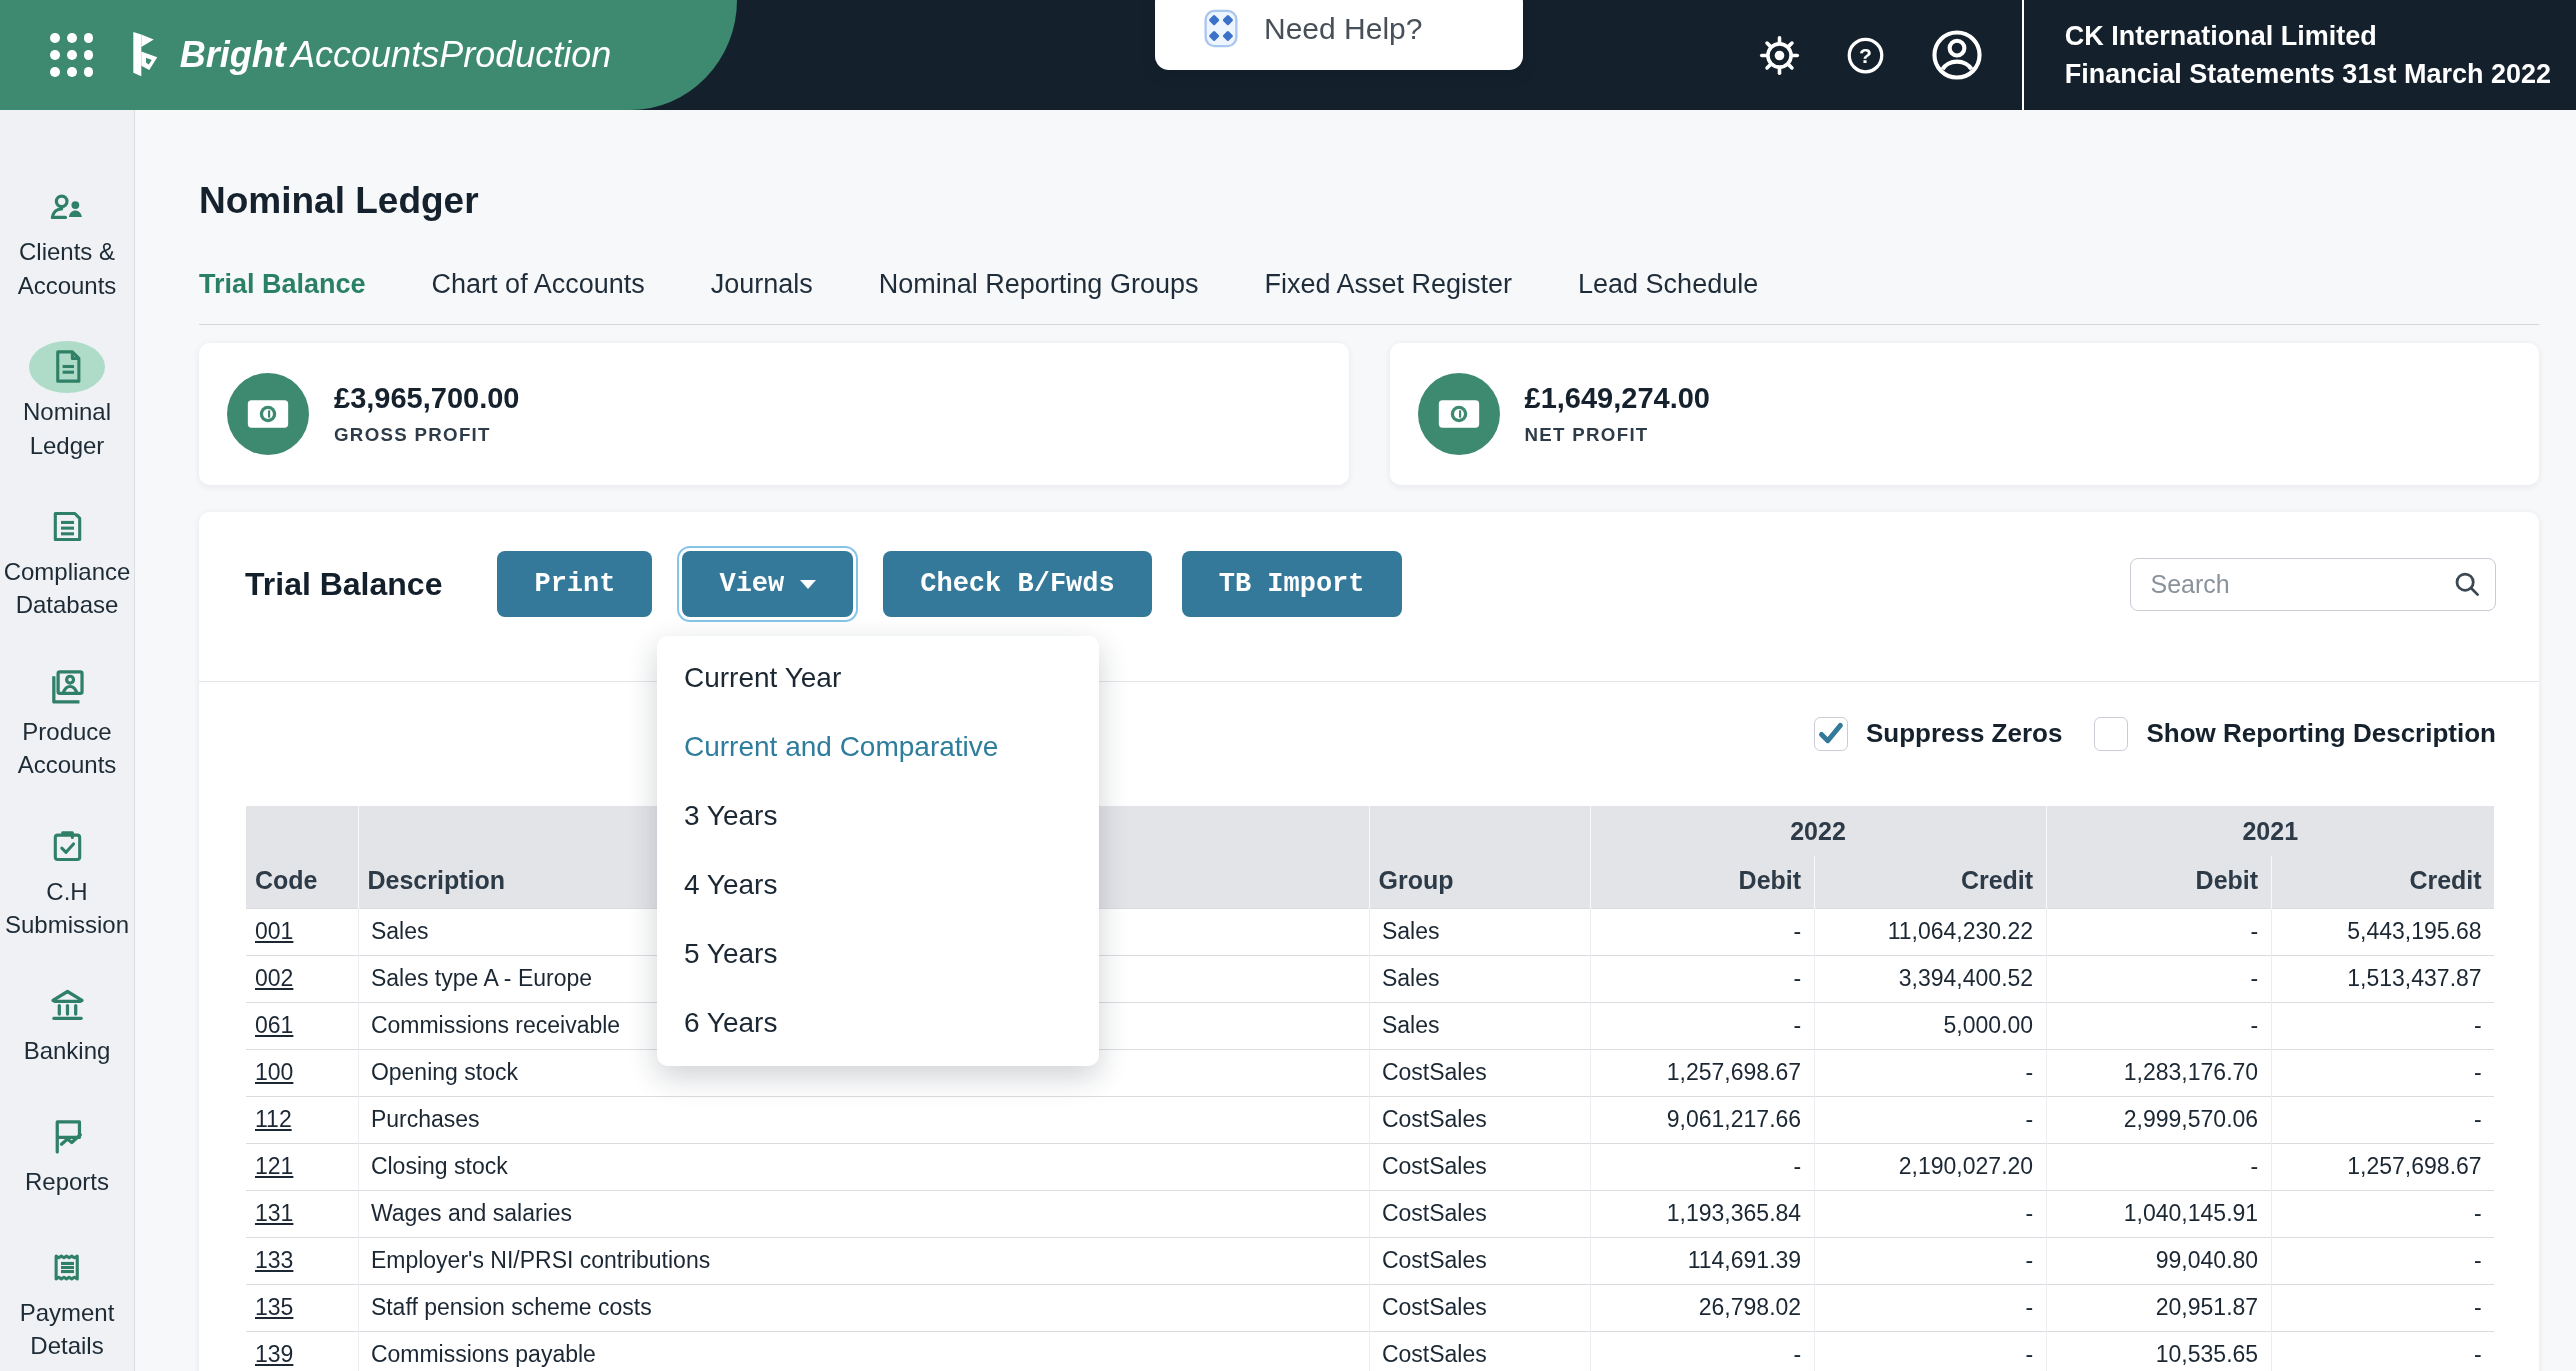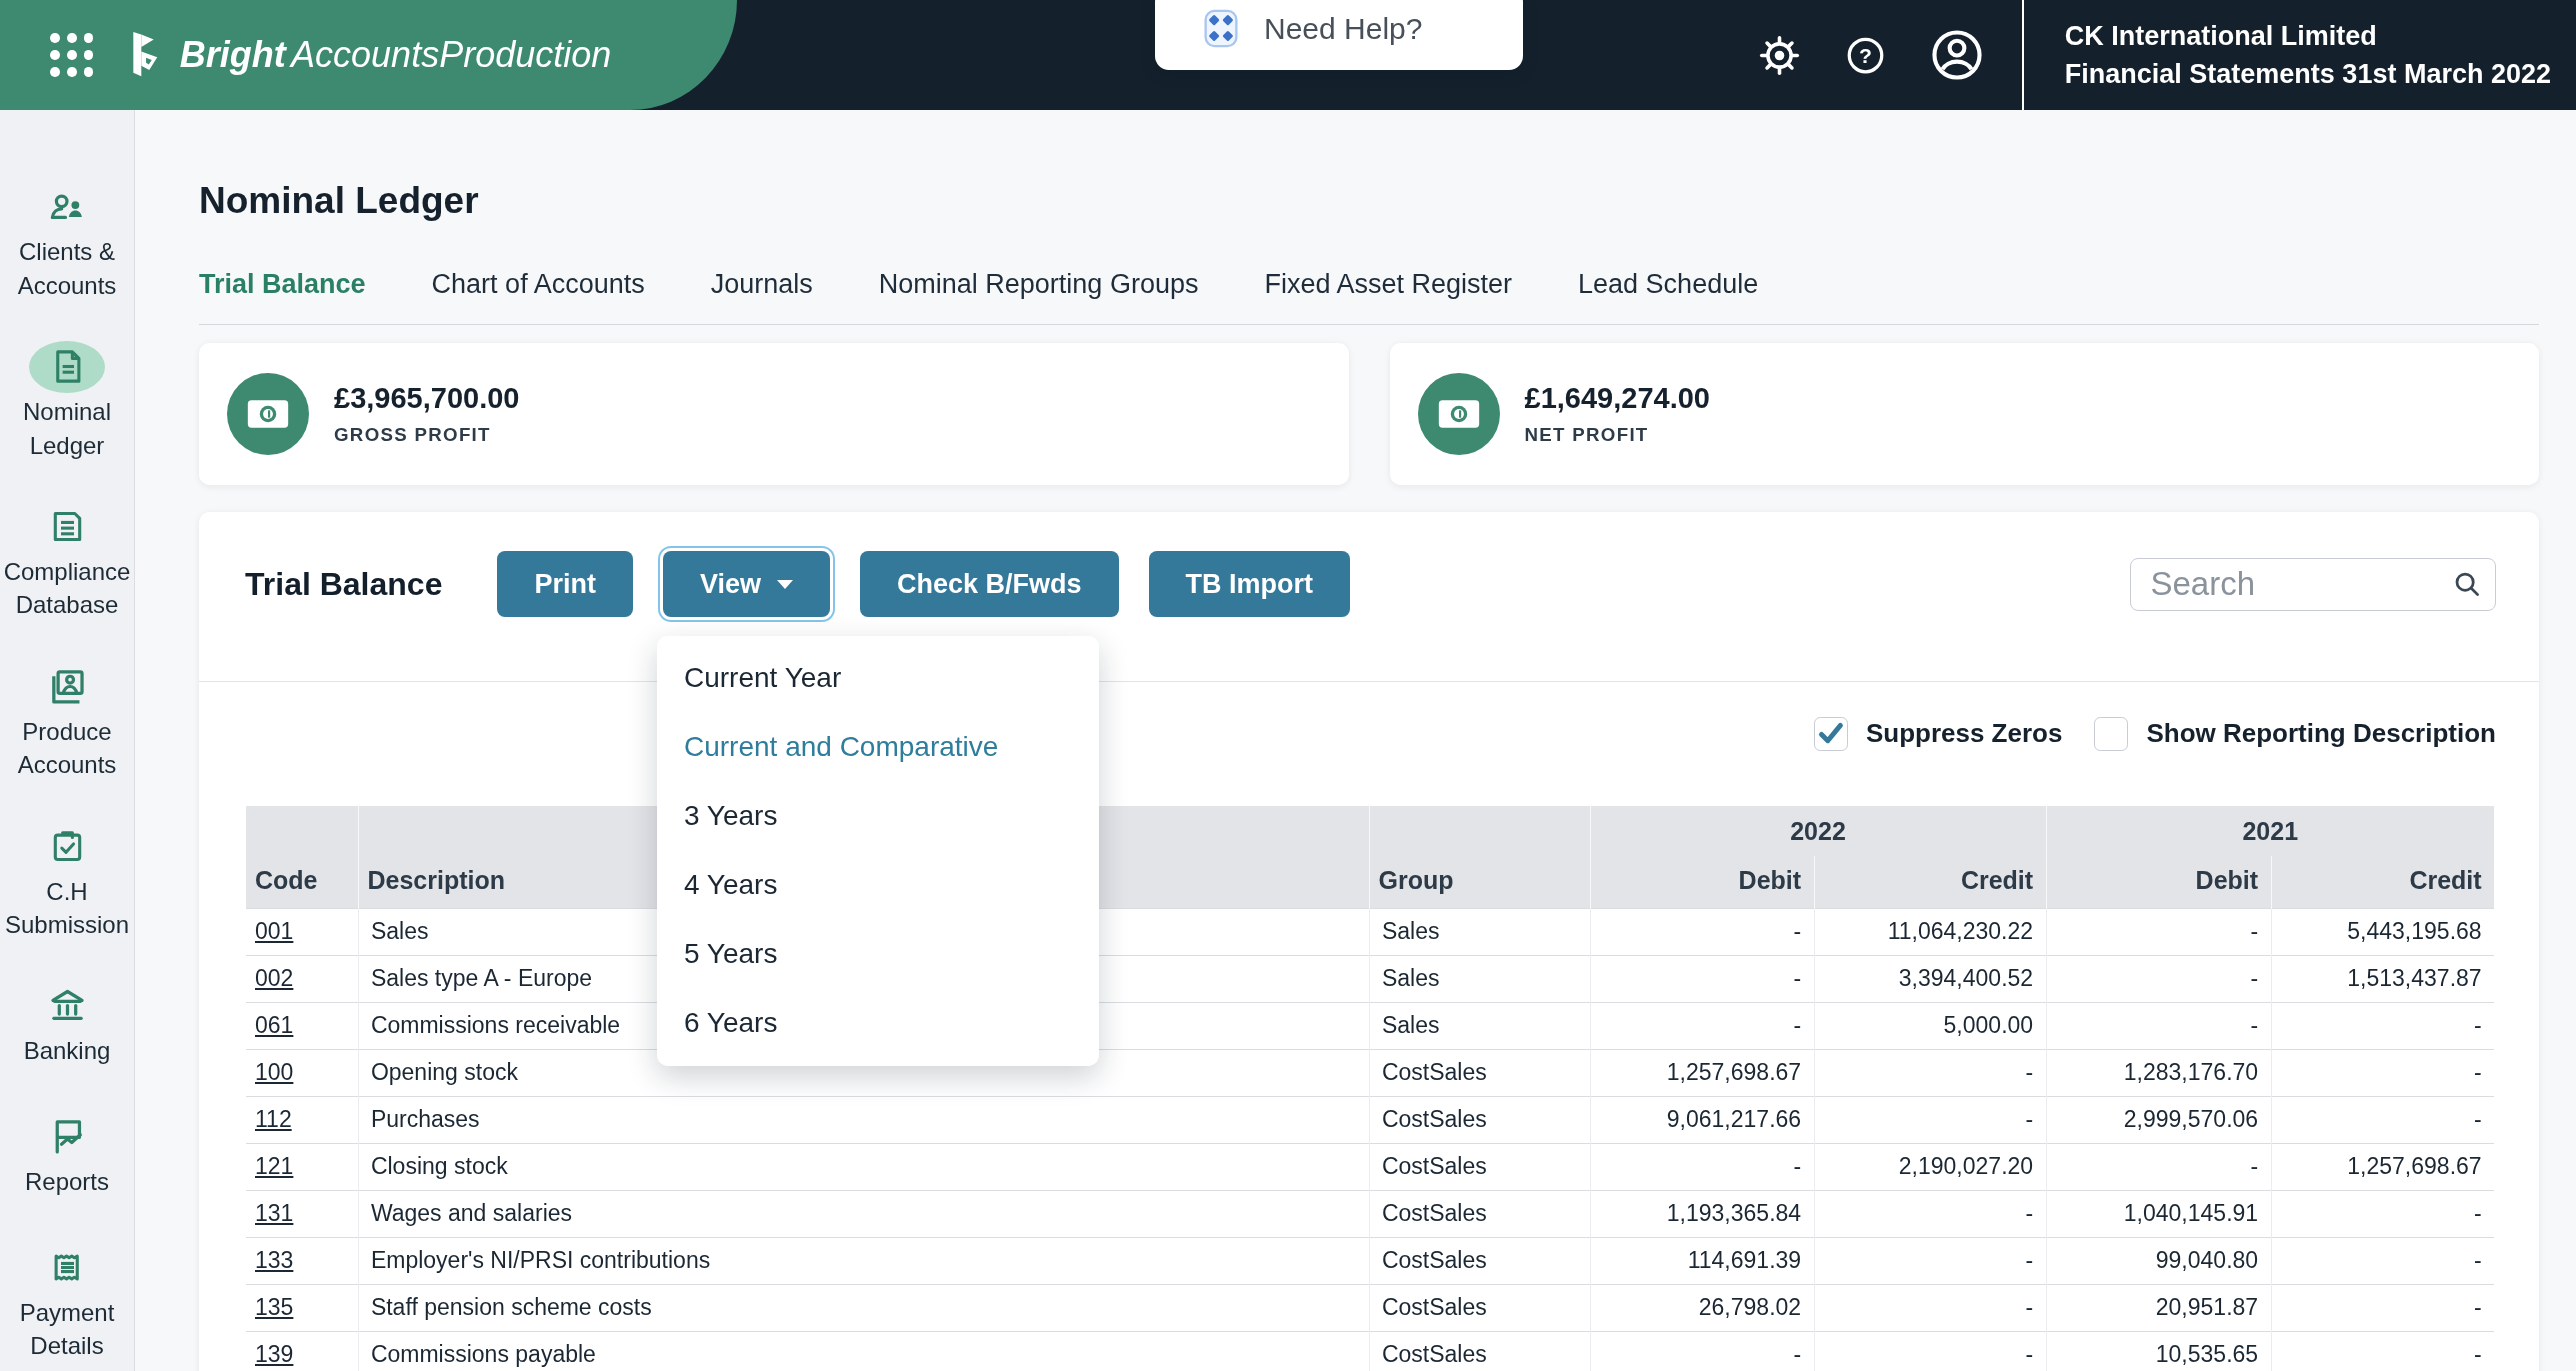--- a/index.html
+++ b/index.html
@@ -49,27 +49,27 @@
     display:flex; align-items:center; gap:25px; padding-left:28px; }
   .money-badge { width:82px; height:82px; border-radius:50%; background:#3E8A70; display:flex; align-items:center; justify-content:center; flex:0 0 auto; }
   .card-value { font-size:29px; font-weight:700; color:#15212d; }
   .card-label { font-size:18.7px; font-weight:700; letter-spacing:1.3px; color:#2e3c49; margin-top:9px; }
 
   
   .panel { margin-top:27px; background:#fff; border-radius:10.7px 10.7px 0 0; box-shadow:0 1.8px 7px rgba(16,28,40,.07); height:871px; }
   .panel-toolbar { display:flex; align-items:center; padding:39px 43px 0 46px; }
   .tb-heading { font-size:32px; font-weight:700; color:#131f2b; margin-right:55px; }
   .btn { height:66px; padding:0 37px; background:#35799A; color:#fff; font-size:27px; font-weight:700;
-    border:none; border-radius:8px; margin-left:30px; cursor:pointer; display:flex; align-items:center; font-family:Liberation Sans, sans-serif; }
+    border:none; border-radius:8px; margin-left:30px; cursor:pointer; display:flex; align-items:center; font-family:Liberation Mono, monospace; }
   .btn:first-of-type { margin-left:0; }
   .btn.view-btn { outline:2.7px solid #85C4E9; outline-offset:3.6px; }
   .caret-down { width:0; height:0; border-left:8px solid transparent; border-right:8px solid transparent;
     border-top:9.8px solid #fff; margin-left:16px; }
   .search-wrap { margin-left:auto; position:relative; width:366px; }
-  .search-input { width:100%; height:53px; border:1.8px solid #c9ccd4; border-radius:8px; font-size:33px;
+  .search-input { width:100%; height:53px; border:1.8px solid #c9ccd4; border-radius:8px; font-size:25px;
     color:#000000; padding:0 57px 0 19.5px; font-family:"Liberation Sans",sans-serif; background:#fff; }
   .search-input::placeholder { color:#8a929c; }
   .search-icon { position:absolute; right:14px; top:50%; transform:translateY(-50%); }
 
   .panel-divider { border-top:1.8px solid #e2e4e8; margin-top:64px; }
   .options-row { display:flex; justify-content:flex-end; align-items:center; padding:23px 43px 0 0; height:80px; }
   .checkbox { width:34px; height:34px; border:1.8px solid #c9ccd4; border-radius:6.2px; background:#fff;
     display:flex; align-items:center; justify-content:center; cursor:pointer; flex:0 0 auto; }
   .checkbox svg { overflow:visible; }
   .option-label { font-size:26px; font-weight:700; color:#15212d; margin-left:18px; white-space:nowrap; }

